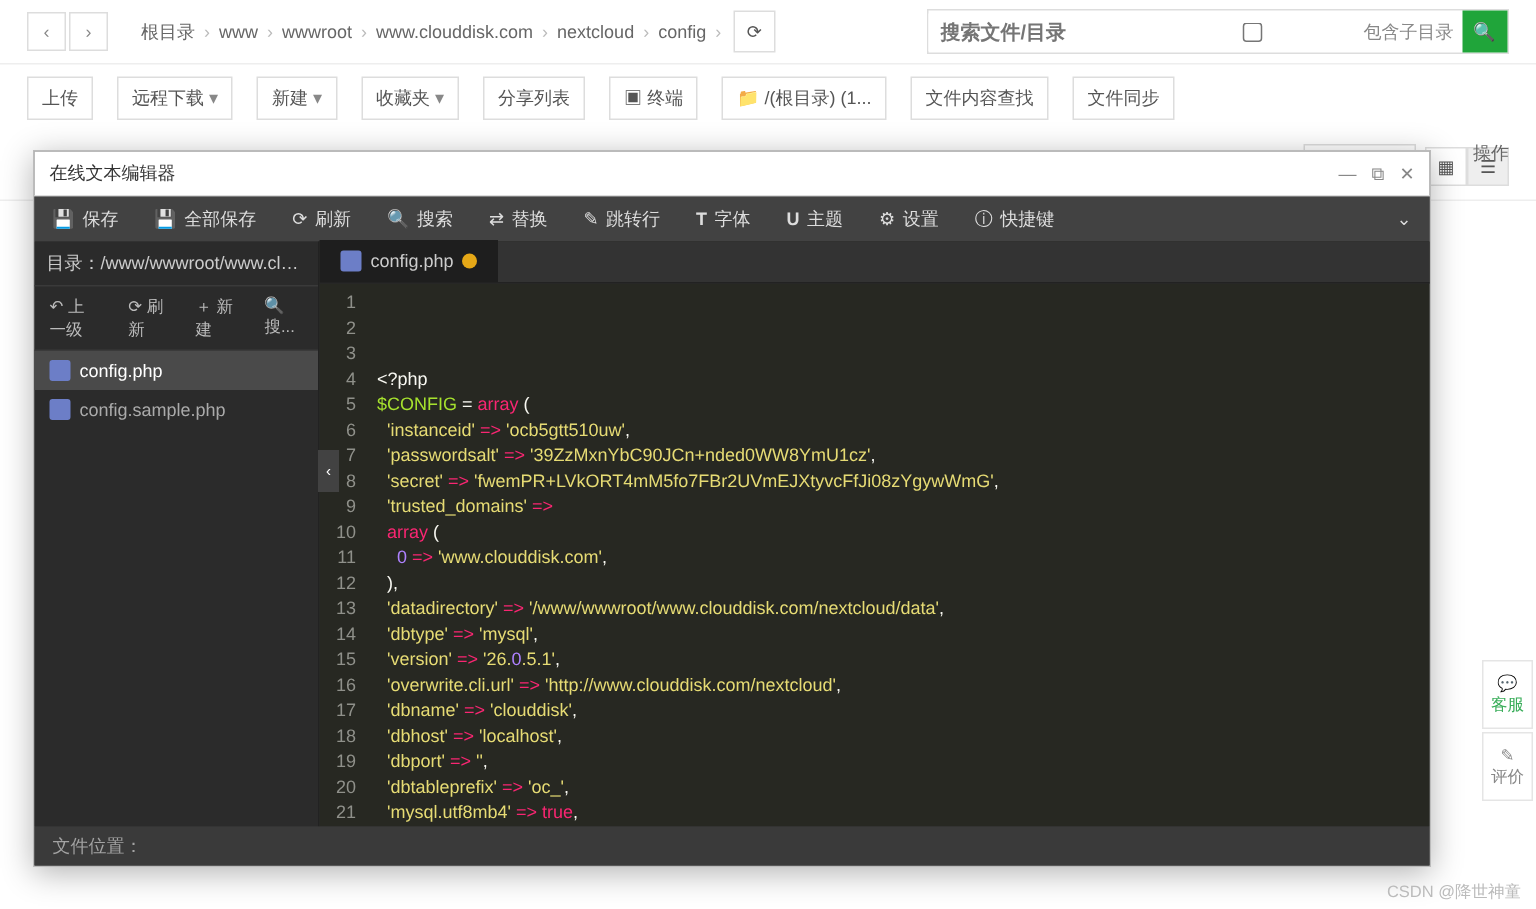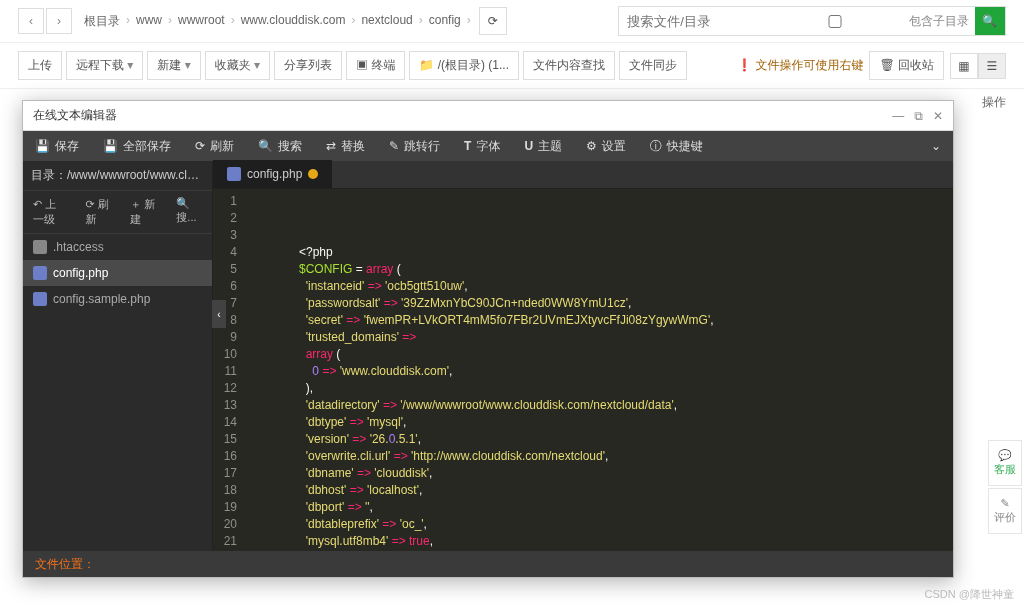--- a/index.html
+++ b/index.html
@@ -2,31 +2,31 @@
 <html><head>
 <meta charset="utf-8">
 <style>
 * { margin:0; padding:0; box-sizing:border-box; font-family:"Microsoft YaHei",Arial,sans-serif; }
 body { background:#fff; font-size:12px; color:#555; width:1024px; height:606px; overflow:hidden; position:relative; }
 
 
 .top-bar { display:flex; align-items:center; padding:6px 18px; border-bottom:1px solid #eee; }
 .nav-btns { display:flex; gap:2px; }
 .nav-btn { width:26px; height:26px; border:1px solid #ddd; background:#fff; display:flex; align-items:center; justify-content:center; color:#888; cursor:pointer; }
-.breadcrumb { margin-left:12px; display:flex; gap:6px; color:#666; }
+.breadcrumb { margin-left:22px; display:flex; align-items:center; gap:6px; color:#666; }
 .breadcrumb span { cursor:pointer; }
 .bc-sep { color:#bbb; }
 .refresh-top { width:28px; height:28px; border:1px solid #ddd; margin-left:8px; display:flex; align-items:center; justify-content:center; cursor:pointer; }
 .search-wrap { margin-left:auto; display:flex; align-items:center; border:1px solid #ddd; }
-.search-wrap input { border:none; padding:5px 8px; width:140px; outline:none; }
+.search-wrap input { border:none; padding:5px 8px; width:140px; outline:none;font-weight:bold; }
 .chk { margin:0 6px; display:flex; align-items:center; gap:4px; color:#888; }
 .search-go { width:30px; height:28px; background:#20a53a; color:#fff; display:flex; align-items:center; justify-content:center; cursor:pointer; }
 
 
-.toolbar { display:flex; align-items:center; padding:8px 18px; gap:4px; border-bottom:1px solid #eee; flex-wrap:wrap; }
+.toolbar { display:flex; align-items:center; padding:8px 18px; gap:16px; border-bottom:1px solid #eee; flex-wrap:wrap; }
 .tbtn { padding:5px 9px; border:1px solid #ddd; background:#fff; cursor:pointer; white-space:nowrap; }
 .tbtn.dd::after { content:" ▾"; color:#888; }
 .toolbar-right { margin-left:auto; display:flex; align-items:center; gap:6px; }
 .warn { color:#a16207; }
 .view-sw { display:flex; }
 .vsw { width:28px; height:26px; border:1px solid #ddd; display:flex; align-items:center; justify-content:center; cursor:pointer; }
 .vsw.active { background:#eee; }
 
 
 .op-col { position:absolute; right:18px; top:94px; font-size:12px; color:#666; }
@@ -58,23 +58,23 @@
 .tab .dot { width:10px; height:10px; border-radius:50%; background:#e6a817; }
 .prev-pane { position:absolute; left:212px; top:300px; width:14px; height:28px; background:#424242; display:flex; align-items:center; justify-content:center; color:#fff; cursor:pointer; font-size:10px; }
 
 .code { flex:1; display:flex; font-family:Consolas,Menlo,monospace; font-size:12px; line-height:17px; overflow:auto; padding:4px 0; position:relative; }
 .gutter { width:32px; text-align:right; color:#8f908a; padding-right:8px; user-select:none; }
 .gutter div { height:17px; }
 .lines { flex:1; padding-left:6px; white-space:pre; position:relative; }
 .lines div { height:17px; }
 
 
-.kw{color:#f92672;} .var{color:#a6e22e;text-align:center;} .str{color:#e6db74;} .num{color:#ae81ff;} .op{color:#f92672;} .pl{color:#f8f8f2;margin-left:48px;}
-
-.statusbar { height:26px; background:#3a3a3a; color:#f97316; display:flex; align-items:center; padding:0 12px; font-size:12px; }
+.kw{color:#f92672;} .var{color:#a6e22e;text-align:center;} .str{color:#e6db74;} .num{color:#ae81ff;} .op{color:#f92672;} .pl{color:#f8f8f2;}
+
+.statusbar { height:26px; background:#3a3a3a; color:#a3a3a3; display:flex; align-items:center; padding:0 12px; font-size:12px; }
 
 
 .dock { position:absolute; right:2px; top:440px; display:flex; flex-direction:column; gap:2px; }
 .dock-btn { width:34px; height:46px; background:#fff; border:1px solid #e5e5e5; display:flex; flex-direction:column; align-items:center; justify-content:center; font-size:11px; color:#3bae5b; cursor:pointer; }
 .dock-btn.gray{color:#888;}
 
 
 .wm { position:absolute; right:10px; bottom:4px; color:#bbb; font-size:11px; }
 </style>
 </head>
@@ -163,24 +163,20 @@
   <div class="ed-body">
     <div class="sidebar">
       <div class="sb-path"><span>目录：</span><span>/www/wwwroot/www.clouddisk...</span></div>
       <div class="sb-tools">
         <span class="sb-tool">↶ <span>上一级</span></span>
         <span class="sb-tool">⟳ <span>刷新</span></span>
         <span class="sb-tool">＋ <span>新建</span></span>
         <span class="sb-tool">🔍 <span>搜...</span></span>
       </div>
       <div class="file-list" id="file-list">
-          <div class="file-item">
-            <span class="fi-icon txt"></span>
-            <span>.htaccess</span>
-          </div>
           <div class="file-item active">
             <span class="fi-icon php"></span>
             <span>config.php</span>
           </div>
           <div class="file-item">
             <span class="fi-icon php"></span>
             <span>config.sample.php</span>
           </div>
         </div>
     </div>

